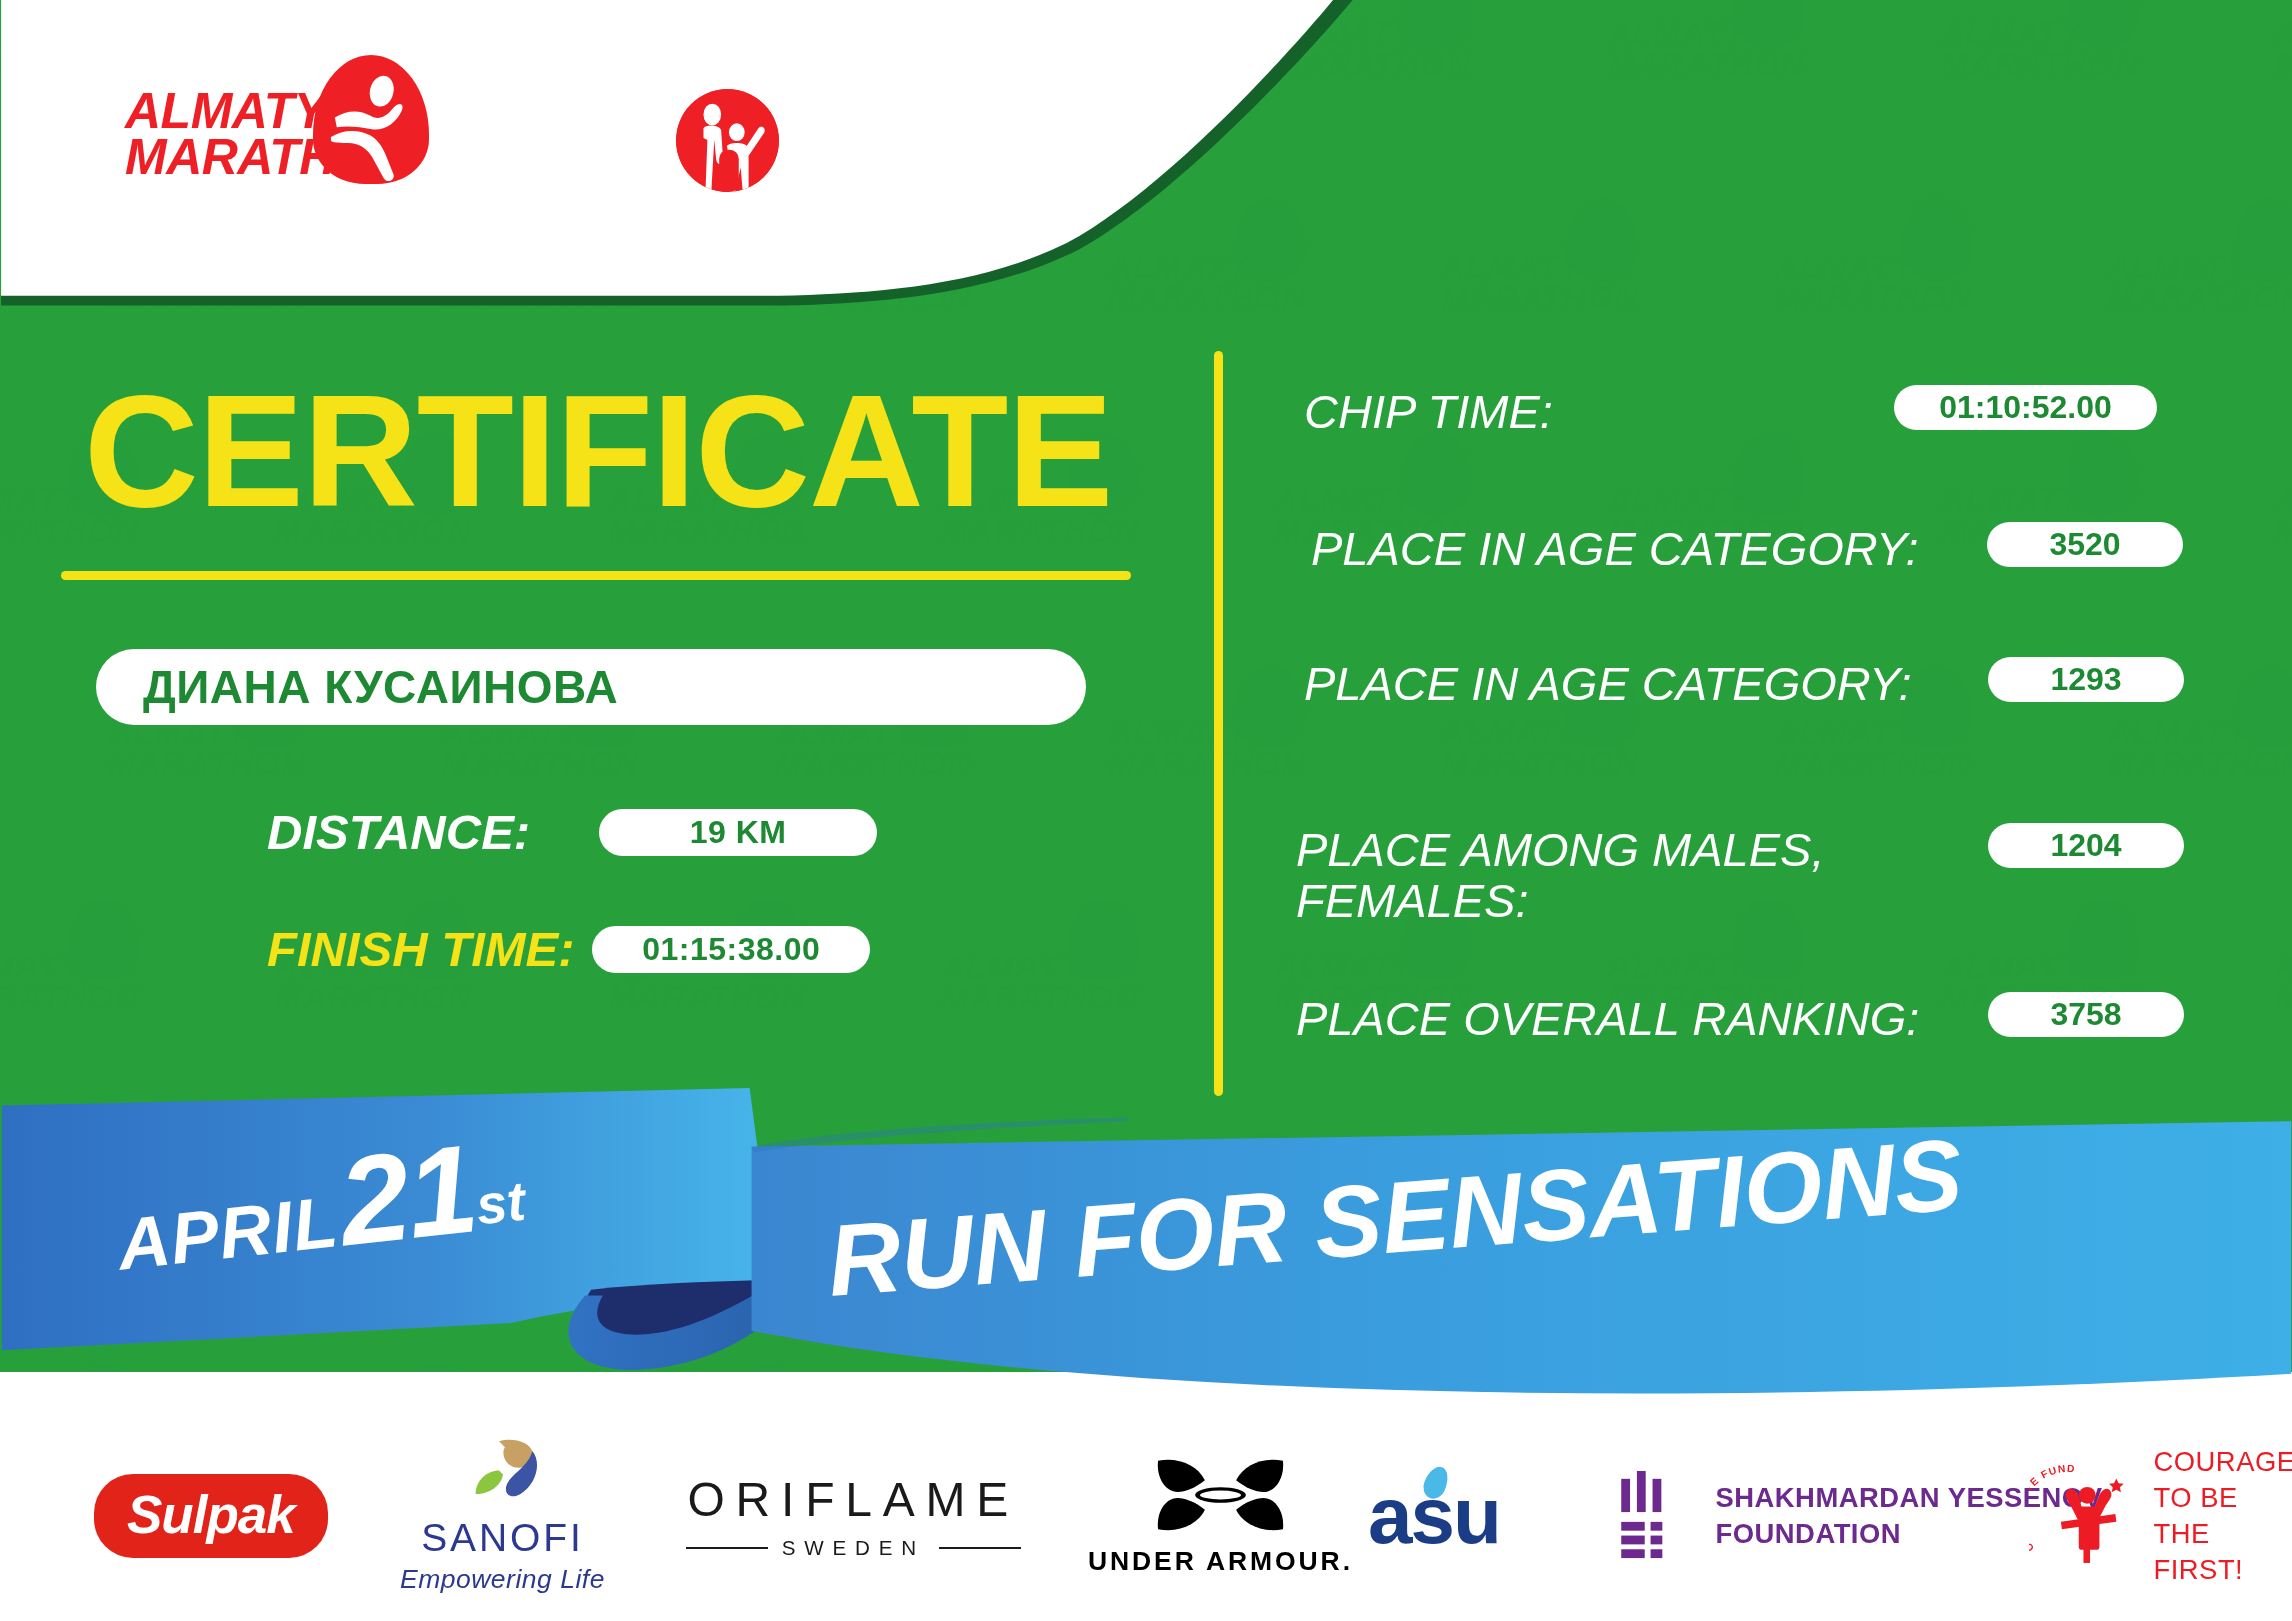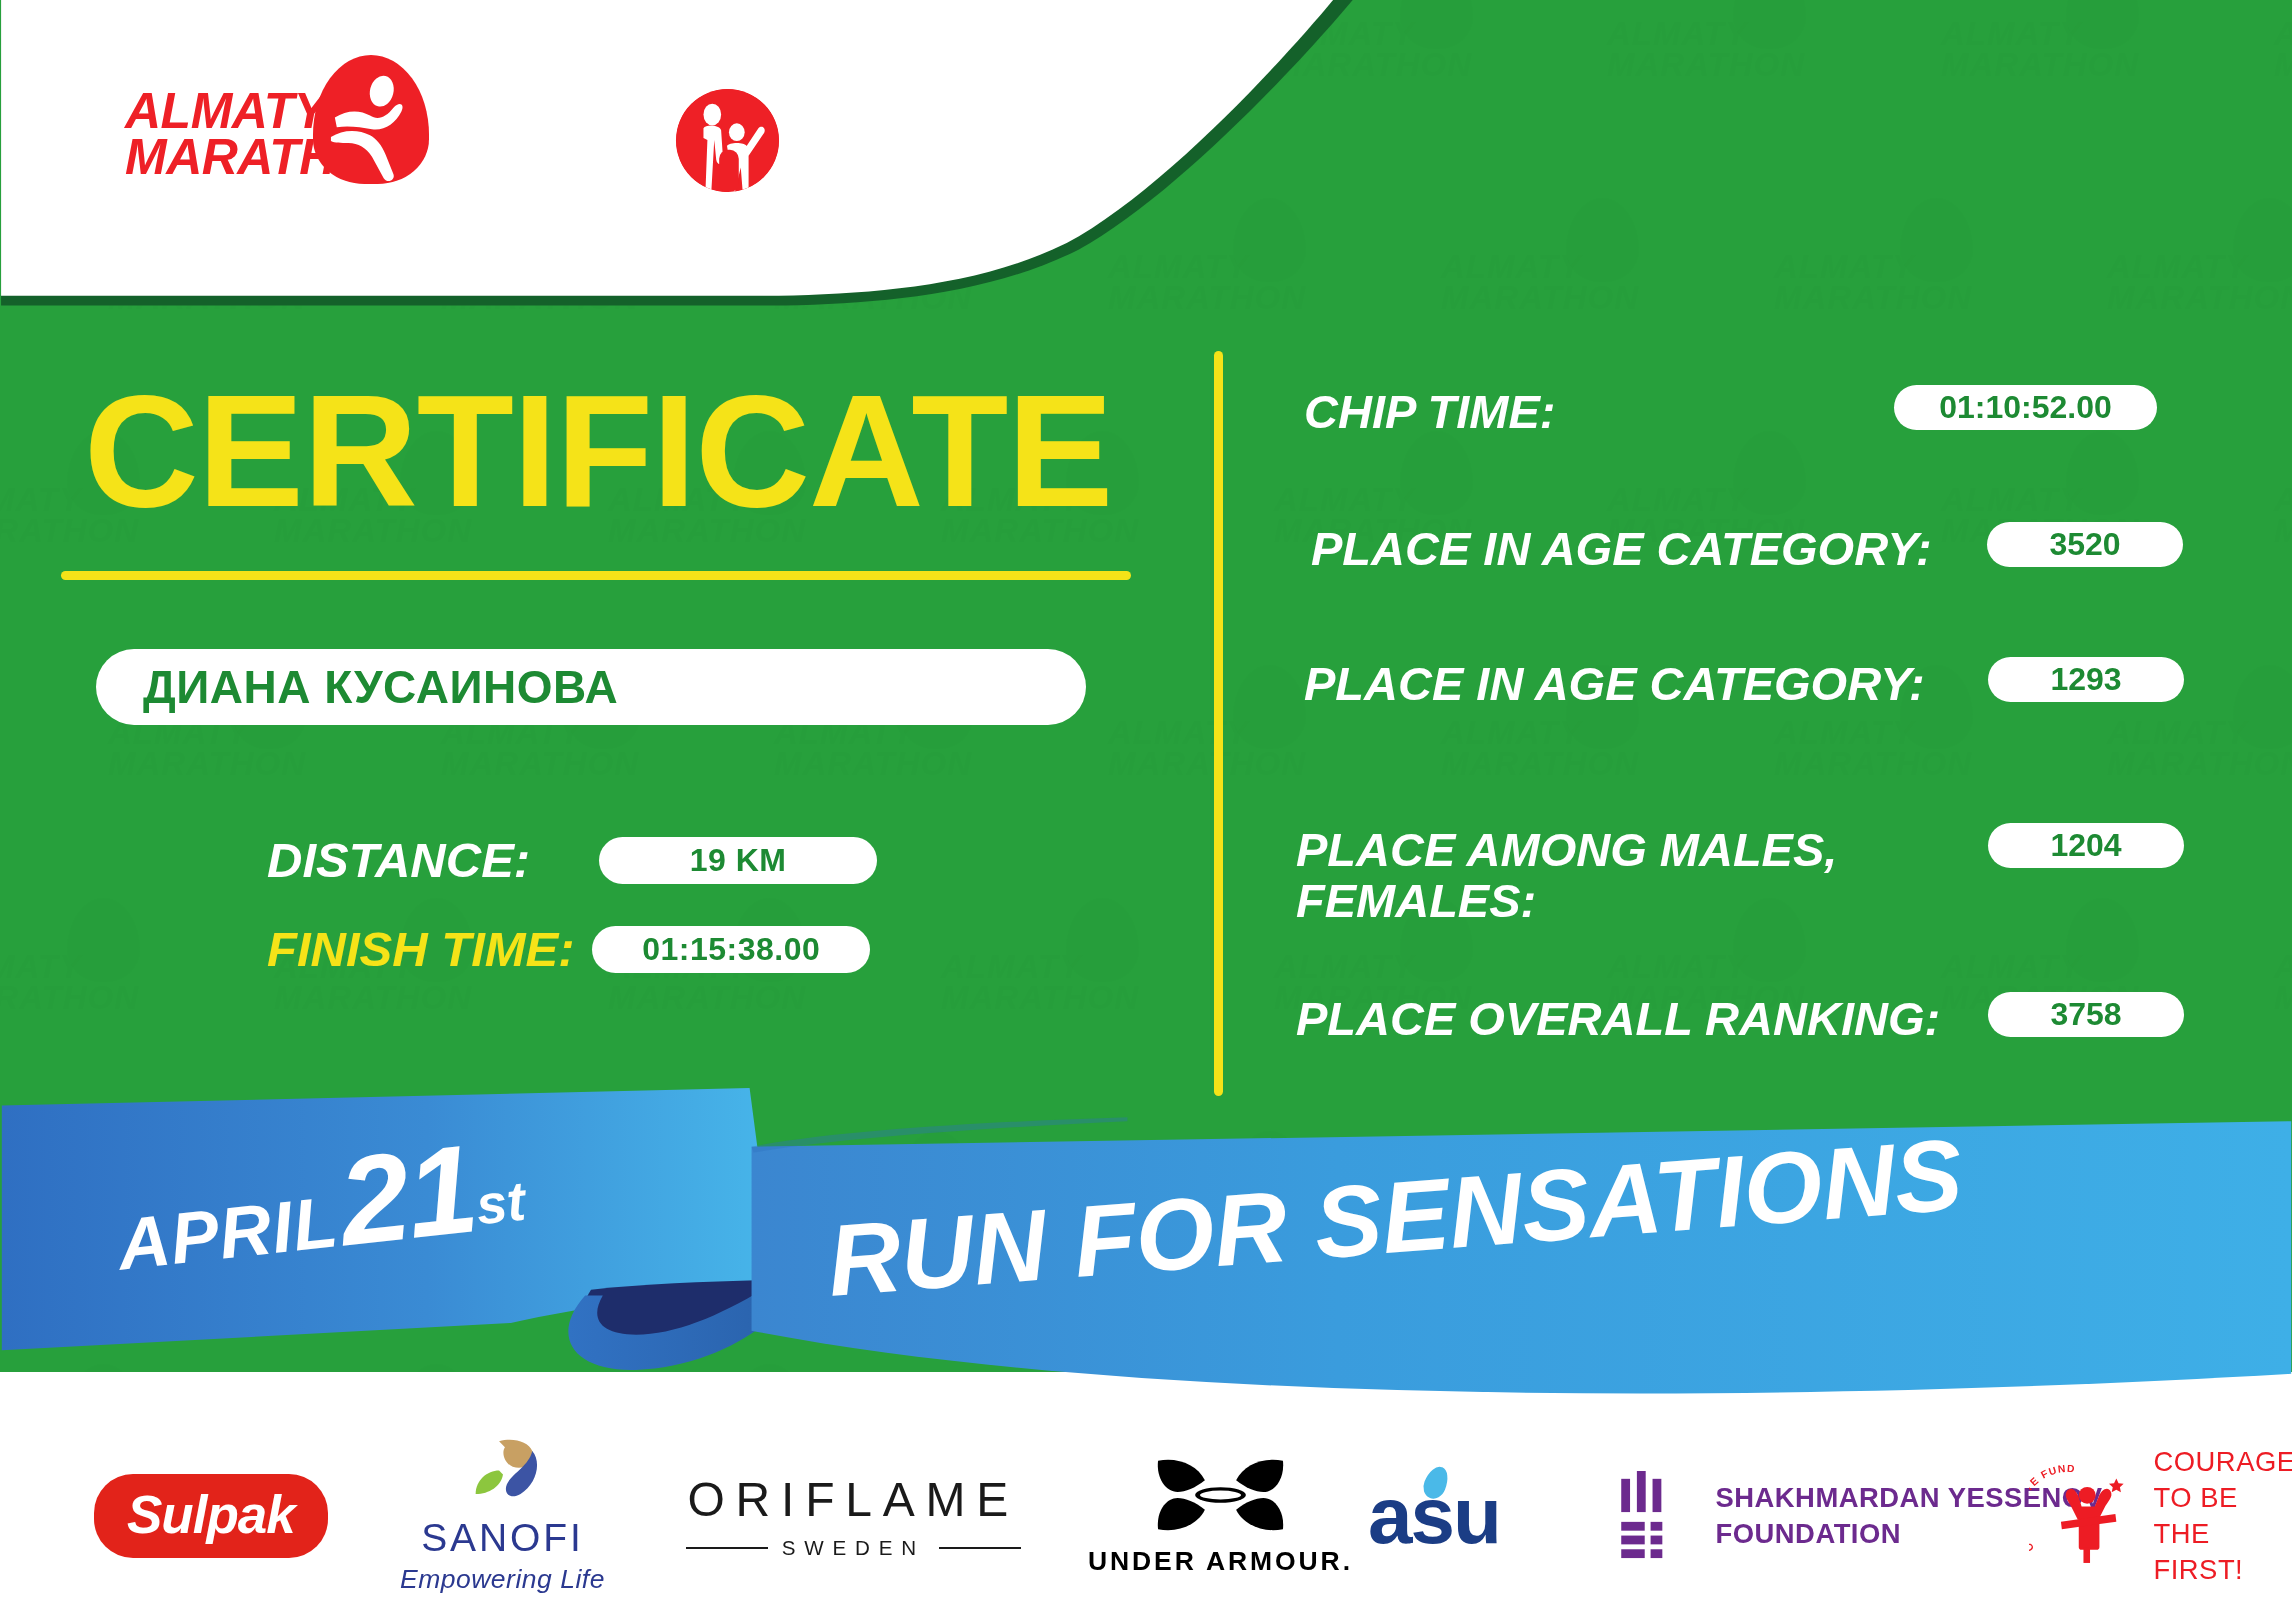--- a/index.html
+++ b/index.html
@@ -117,38 +117,38 @@
     letter-spacing:0px; white-space:nowrap;
   }
   .kv-label.white { color:#ffffff; }
   .kv-label.yellow { color:#f5e318; }
   .kv-pill {
     height:47px; background:#ffffff; border-radius:23.5px;
     display:flex; align-items:center; justify-content:center;
     color:#1d8a33; font-size:32px; font-weight:bold; letter-spacing:0.5px;
   }
 
-  .row-distance { left:267px; top:804px;margin-top:28px; }
+  .row-distance { left:267px; top:804px; }
   .row-distance .kv-pill { width:278px; margin-left:69px; }
   .row-finish { left:267px; top:921px; }
   .row-finish .kv-pill { width:278px; margin-left:17.6px; }
 
   
   .divider {
     position:absolute; left:1214px; top:351px;
     width:8.8px; height:745px; background:#f5e318; border-radius:4.9px;
   }
 
   
   .stat {
     position:absolute;
     display:flex; align-items:flex-start;
   }
   .stat-label {
-    color:#ffffff; font-size:47px; font-weight:bold; font-style:italic;
+    color:#ffffff; font-size:47px; font-weight:normal; font-style:italic;
     line-height:1.08; letter-spacing:0px;
   }
   .stat-pill {
     background:#ffffff; border-radius:23.5px; height:45px;
     min-width:186px; padding:0 13.7px;
     display:flex; align-items:center; justify-content:center;
     color:#1d8a33; font-size:32px; font-weight:bold;
     position:absolute;
   }
 

